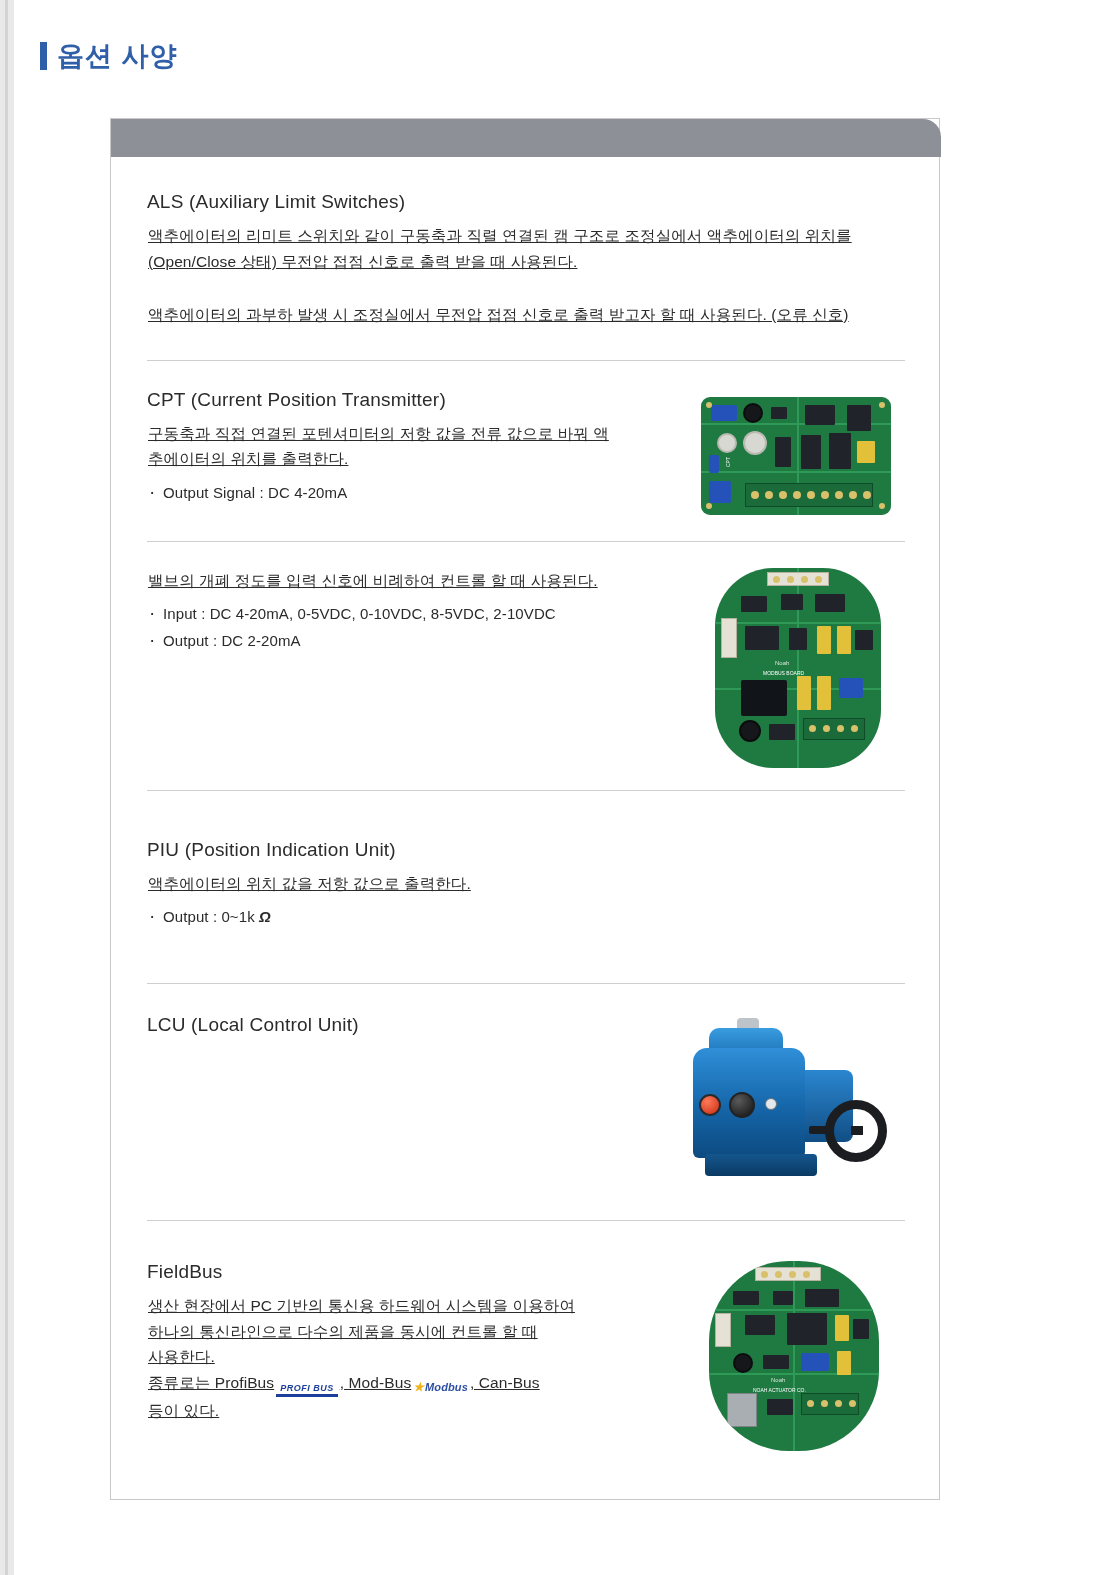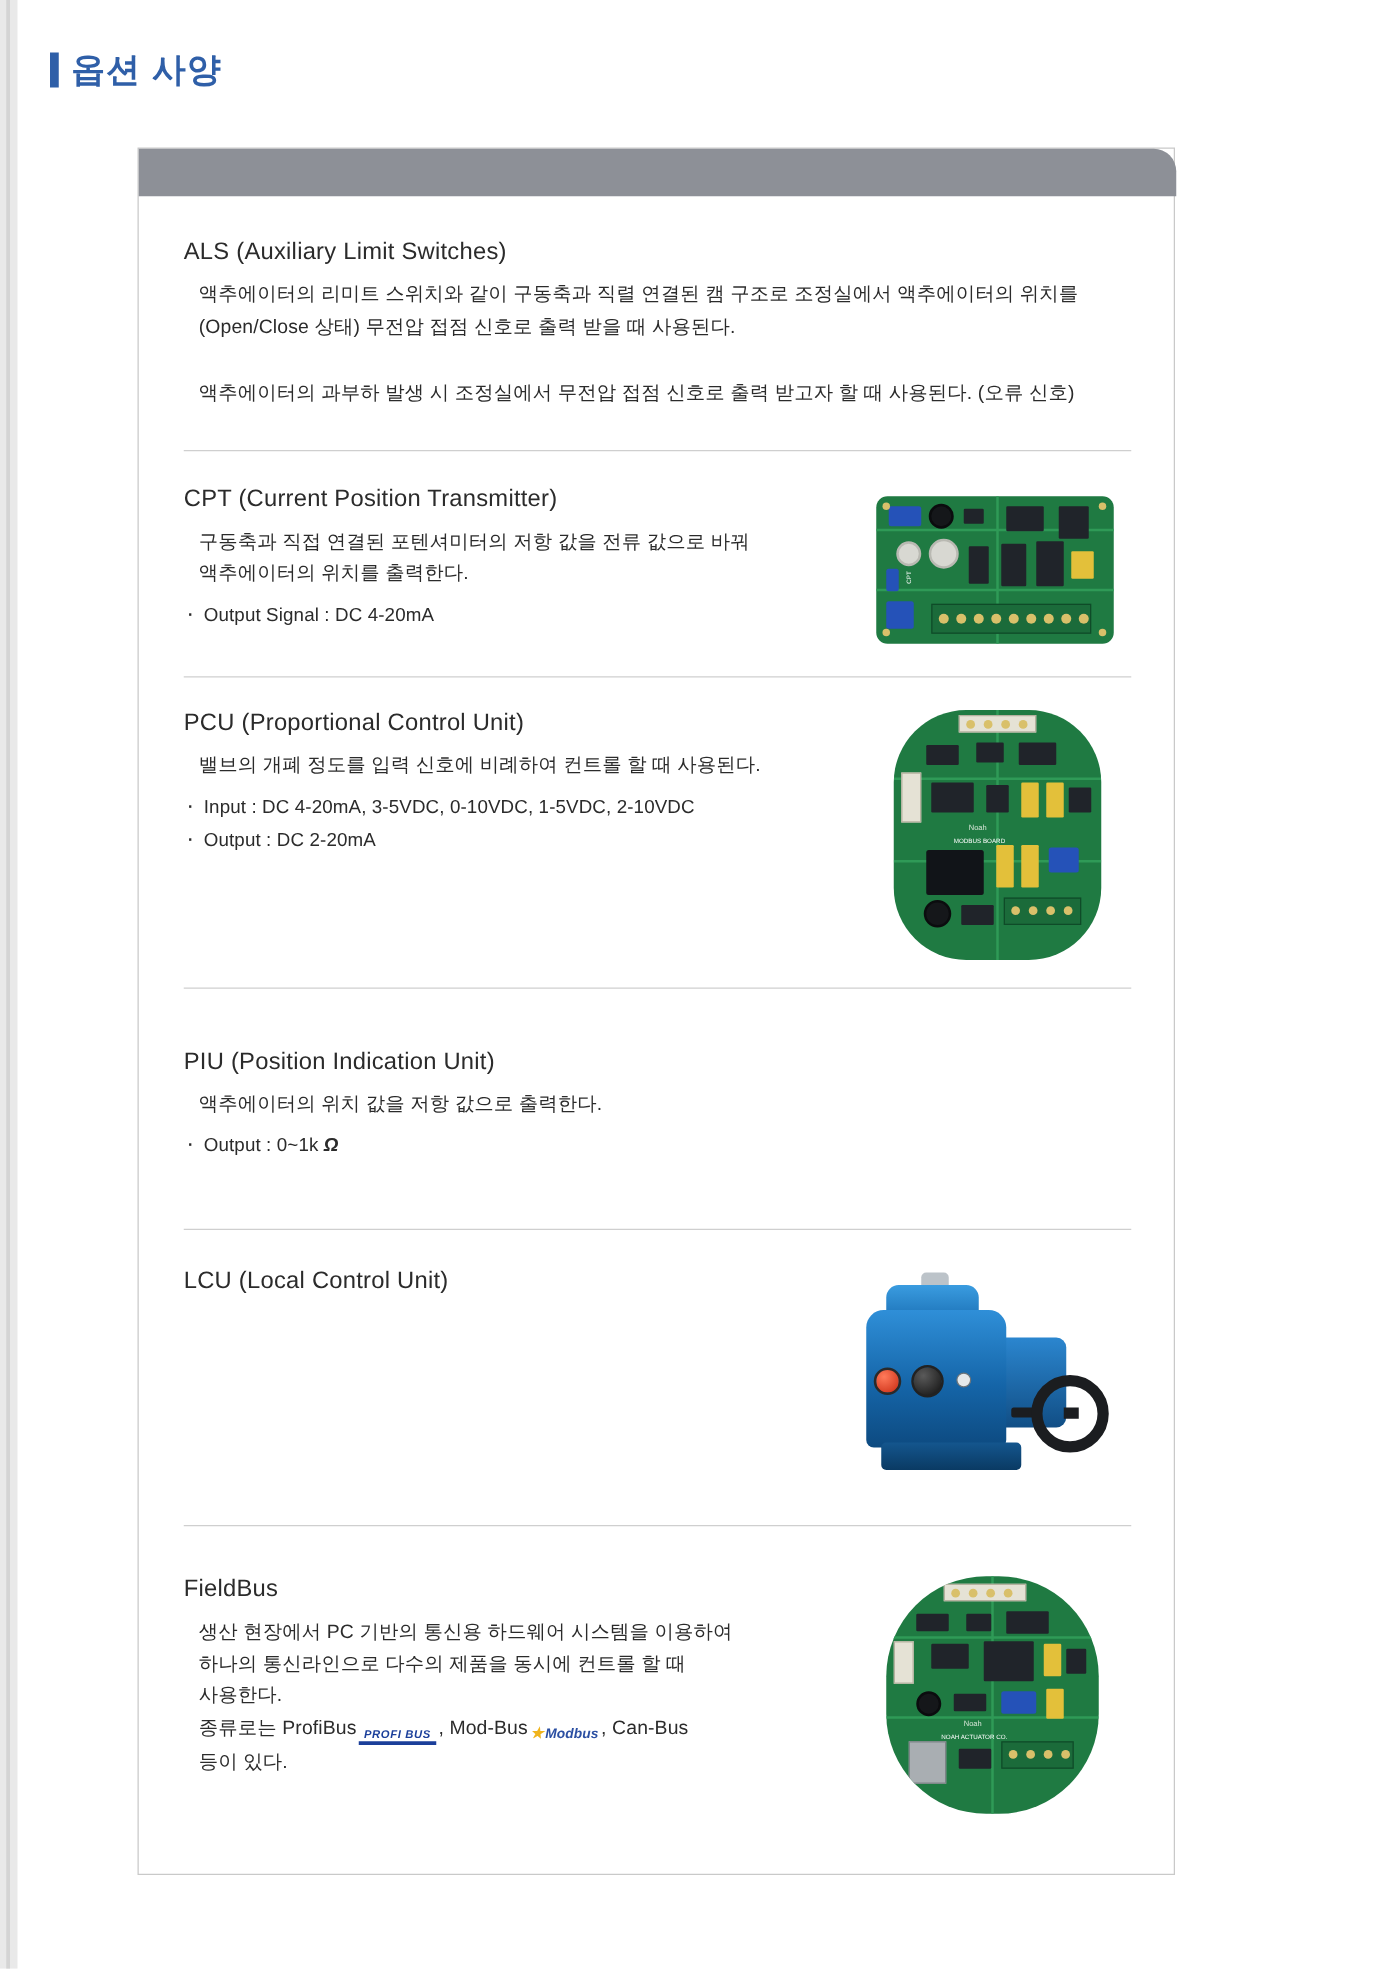--- a/index.html
+++ b/index.html
@@ -84,22 +84,23 @@
     font-size: 19px;
     font-weight: normal;
     color: #2b2b2b;
     margin: 0 0 10px 0;
     letter-spacing: 0.2px;
   }
   p.item-desc {
     font-size: 15.5px;
     line-height: 1.65;
     color: #2b2b2b;
-    margin: 0 0 6px 12px;
+    margin: 0 0 6px 1px;
     letter-spacing: 0.1px;
+    text-decoration: underline;
   }
   ul.bullets {
     list-style: none;
     margin: 12px 0 0 0;
     padding: 0;
   }
   ul.bullets li {
     font-size: 15px;
     color: #2b2b2b;
     margin: 0 0 10px 0;
@@ -412,24 +413,23 @@
           </div>
         </div>
       </div>
     </div>
 
     <div class="divider"></div>
 
     <div class="section" style="padding-top:26px; padding-bottom:22px;">
       <div class="row">
         <div class="text-col" style="max-width:560px;">
-          <h3 class="item-title">PCU (Proportional Control Unit)</h3>
           <p class="item-desc">밸브의 개폐 정도를 입력 신호에 비례하여 컨트롤 할 때 사용된다.</p>
           <ul class="bullets">
-            <li>Input : DC 4-20mA, 3-5VDC, 0-10VDC, 1-5VDC, 2-10VDC</li>
+            <li>Input : DC 4-20mA, 0-5VDC, 0-10VDC, 8-5VDC, 2-10VDC</li>
             <li>Output : DC 2-20mA</li>
           </ul>
         </div>
         <div class="img-col" style="padding-right:24px;">
 
           <div class="pcb pcb-pcu">
             <div class="trace" style="left:0;top:54px;width:166px;height:2px;"></div>
             <div class="trace" style="left:0;top:120px;width:166px;height:2px;"></div>
             <div class="trace" style="left:82px;top:0;width:2px;height:200px;"></div>
             <div class="conn" style="left:52px;top:4px;width:62px;height:14px;"></div>

